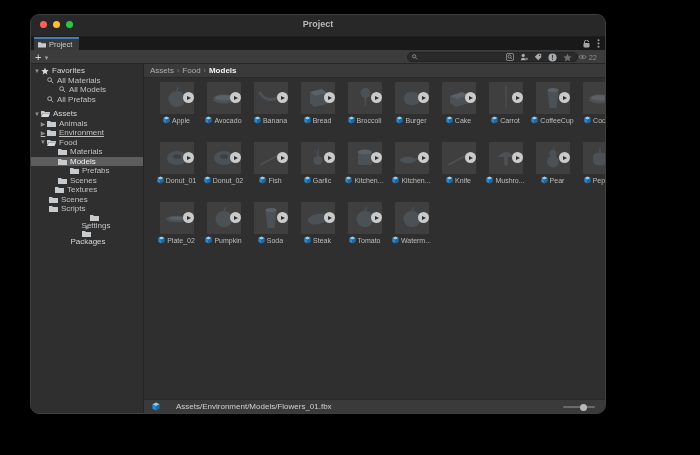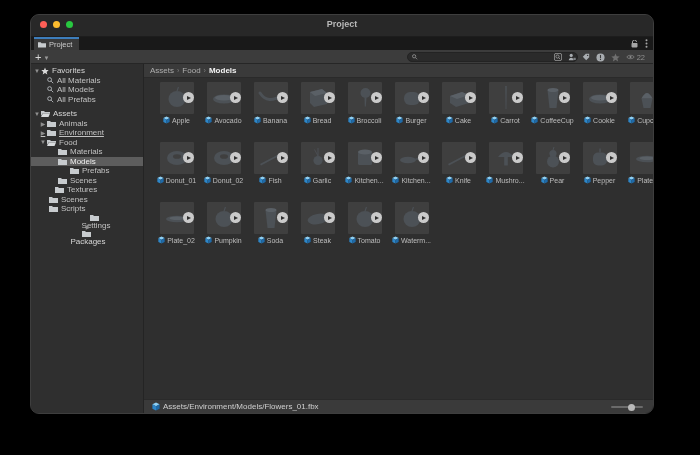--- a/index.html
+++ b/index.html
@@ -1,18 +1,18 @@
 <!DOCTYPE html>
 <html><head>
 <meta charset="utf-8">
 <style>
   html,body{margin:0;padding:0;background:#000;}
   *{box-sizing:border-box;font-family:"Liberation Sans",sans-serif;-webkit-font-smoothing:antialiased;}
   #stage{position:relative;width:700px;height:455px;background:#000;overflow:hidden;}
-  .window{position:absolute;left:30px;top:14px;width:624px;height:400px;background:#2f2f2f;
+  .window{position:absolute;left:30px;top:14px;width:576px;height:400px;background:#2f2f2f;
           border-radius:9px;overflow:hidden;border:1px solid #3e3e3e;box-shadow:0 18px 40px rgba(0,0,0,.8);}
   
   .titlebar{position:relative;height:22px;background:#282828;border-bottom:1px solid #1d1d1d;}
   .tl{position:absolute;top:6px;width:7px;height:7px;border-radius:50%;}
   .tl.r{left:9px;background:#ff5f57;} .tl.y{left:22px;background:#febc2e;} .tl.g{left:35px;background:#28c840;}
   .wtitle{position:absolute;left:0;right:0;top:4px;text-align:center;font-size:9px;font-weight:700;color:#b9b9b9;}
   
   .tabbar{position:relative;height:13px;background:#191919;}
   .tab{position:absolute;left:3px;top:0;height:13px;width:45px;background:#393939;border-top:2px solid #3d7dbb;
        display:flex;align-items:center;gap:3px;padding:0 4px;}
@@ -45,21 +45,21 @@
   .crumbbar .last{color:#f2f2f2;font-weight:700;}
   .griditem{position:absolute;width:47px;}
   .thumb{position:relative;width:34px;height:32px;margin:0 auto;background:#3f3f3f;border-radius:1px;}
   .playbtn{position:absolute;right:0px;top:10px;width:11px;height:11px;border-radius:50%;background:#cacaca;
            display:flex;align-items:center;justify-content:center;}
   .playbtn:after{content:"";display:block;width:0;height:0;border-style:solid;border-width:2.6px 0 2.6px 4.2px;
            border-color:transparent transparent transparent #2e2e2e;margin-left:1px;}
   .ilabel{margin-top:2px;display:flex;align-items:center;justify-content:center;gap:2px;font-size:7px;color:#bdbdbd;white-space:nowrap;}
   
   .statusbar{position:absolute;left:0;right:0;bottom:0;height:14px;background:#3a3a3a;border-top:1px solid #2a2a2a;
-             display:flex;align-items:center;padding:0 8px;gap:3px;}
+             display:flex;align-items:center;padding:0 8px;gap:16px;}
   .statusbar .path{font-size:8px;color:#cfcfcf;white-space:nowrap;}
   .zoomslider{position:absolute;right:10px;top:6px;width:32px;height:2px;background:#6a6a6a;border-radius:1px;}
   .zoomslider .knob{position:absolute;left:17px;top:-2.5px;width:7px;height:7px;border-radius:50%;background:#b9b9b9;}
   svg{display:block;}
 </style>
 </head>
 <body>
 
 <div id="stage">
   <div class="window">
@@ -165,21 +165,21 @@
           </div>
           <div class="srow" style="padding-left: 16px;">
             <span class="sic">
               <svg width="7" height="7" viewBox="0 0 8 8">
                 <circle cx="3" cy="3" r="2.2" fill="none" stroke="#b9bdc1" stroke-width="1"></circle>
                 <line x1="4.7" y1="4.7" x2="7.1" y2="7.1" stroke="#b9bdc1" stroke-width="1"></line>
               </svg>
             </span>
             <span>All Materials</span>
           </div>
-          <div class="srow" style="padding-left: 16px;">
+          <div class="srow" style="padding-left: 28px;">
             <span class="sic">
               <svg width="7" height="7" viewBox="0 0 8 8">
                 <circle cx="3" cy="3" r="2.2" fill="none" stroke="#b9bdc1" stroke-width="1"></circle>
                 <line x1="4.7" y1="4.7" x2="7.1" y2="7.1" stroke="#b9bdc1" stroke-width="1"></line>
               </svg>
             </span>
             <span>All Models</span>
           </div>
           <div class="srow" style="padding-left: 16px;">
             <span class="sic">

